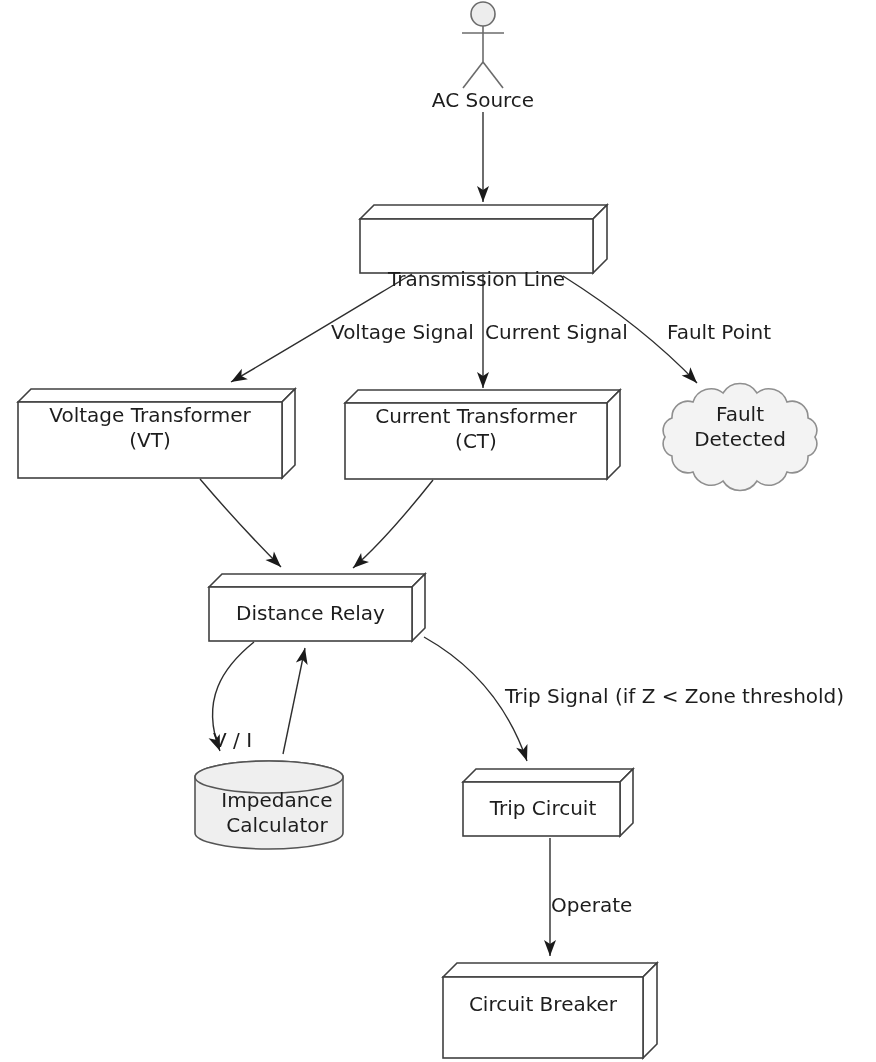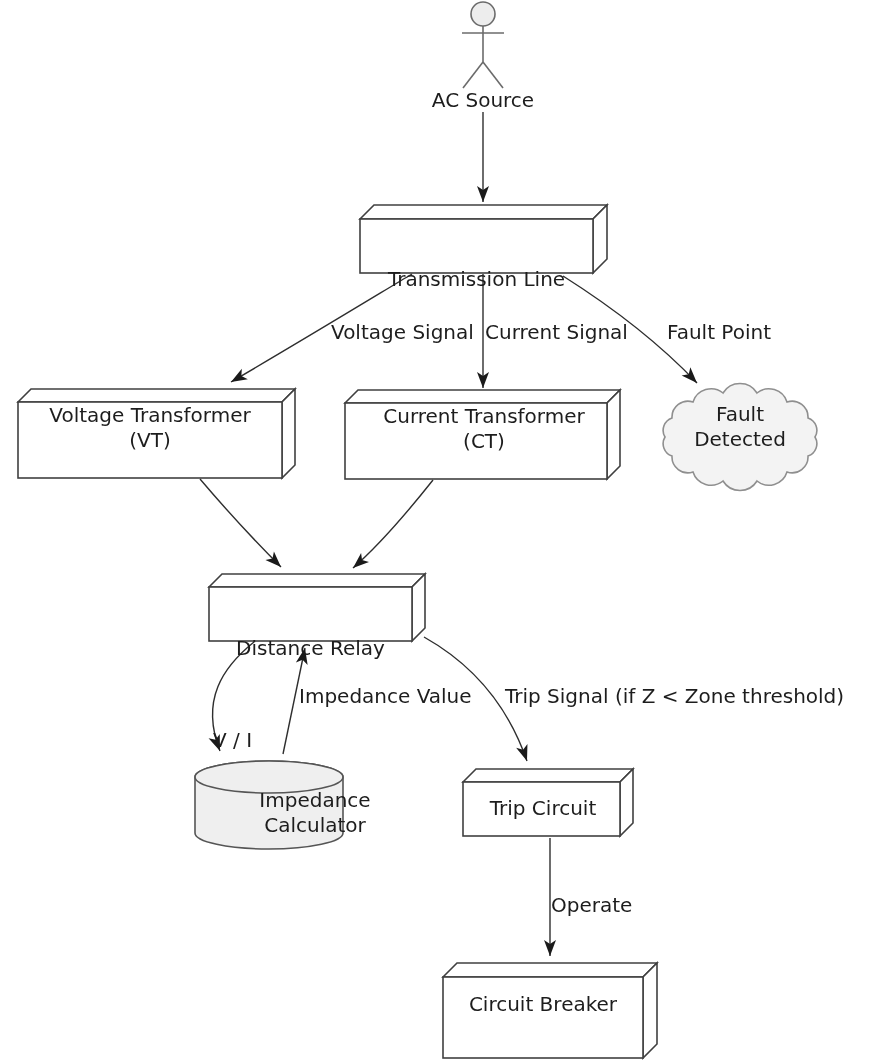--- a/index.html
+++ b/index.html
@@ -94,44 +94,43 @@
 
   <div class="lbl ctr" style="left:425px;top:88px;width:116px;">AC Source</div>
 
   <div class="lbl ctr" style="left:360px;top:233px;width:233px;margin-top:34px;">Transmission Line</div>
 
   <div class="lbl ctr" style="left:18px;top:403px;width:264px;">
     <div>Voltage Transformer</div>
     <div>(VT)</div>
   </div>
 
-  <div class="lbl ctr" style="left:345px;top:404px;width:262px;margin-left:8px;">
+  <div class="lbl ctr" style="left:345px;top:404px;width:262px;">
     <div>Current Transformer</div>
     <div>(CT)</div>
   </div>
 
   <div class="lbl ctr" style="left:665px;top:402px;width:150px;">
     <div>Fault</div>
     <div>Detected</div>
   </div>
 
-  <div class="lbl ctr" style="left:209px;top:636px;width:203px;">Distance Relay</div>
+  <div class="lbl ctr" style="left:209px;top:601px;width:203px;">Distance Relay</div>
 
-  <div class="lbl ctr" style="left:195px;top:788px;width:164px;padding-left:38px;">
+  <div class="lbl ctr" style="left:195px;top:788px;width:164px;">
     <div>Impedance</div>
     <div>Calculator</div>
   </div>
 
   <div class="lbl ctr" style="left:463px;top:796px;width:160px;">Trip Circuit</div>
 
   <div class="lbl ctr" style="left:443px;top:992px;width:200px;">
     <div>Circuit Breaker</div>
   </div>
 
   <div class="lbl" style="left:331px;top:320px;">Voltage Signal</div>
   <div class="lbl" style="left:485px;top:320px;">Current Signal</div>
   <div class="lbl" style="left:667px;top:320px;">Fault Point</div>
   <div class="lbl" style="left:213px;top:685px;margin-top:43px;">V / I</div>
-  <div class="lbl" style="left:299px;top:684px;">Impedance Value</div>
   <div class="lbl" style="left:505px;top:684px;">Trip Signal (if Z &lt; Zone threshold)</div>
   <div class="lbl" style="left:551px;top:893px;">Operate</div>
 
 </div>
 
 </body></html>

